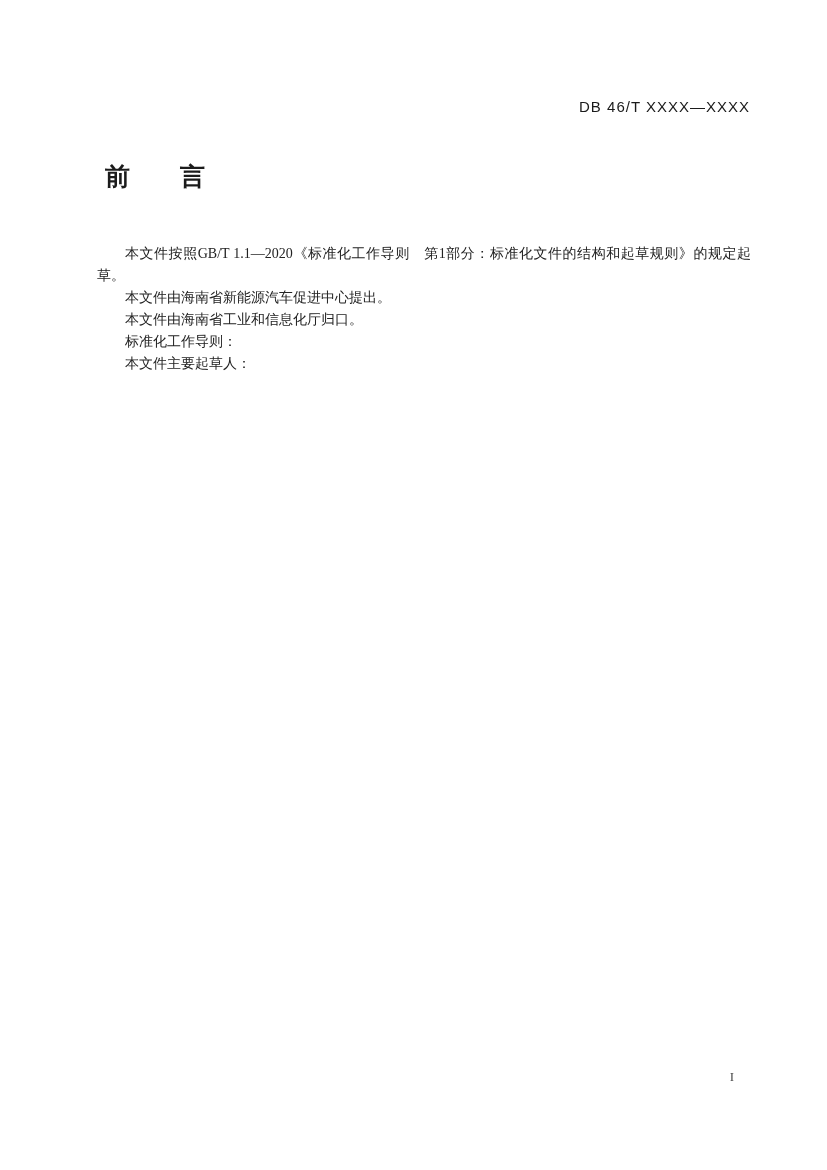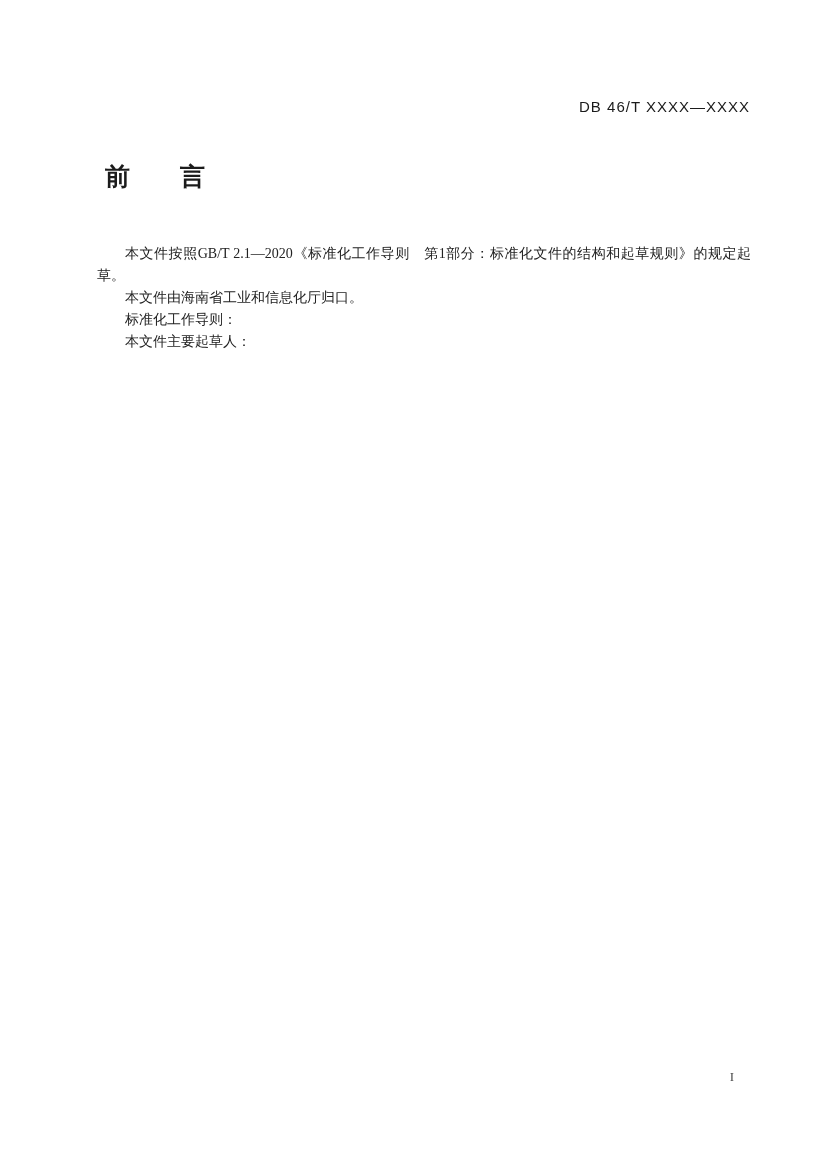--- a/index.html
+++ b/index.html
@@ -65,20 +65,21 @@
 </style>
 </head>
 <body>
 
 <div class="page">
   <div class="header-code">DB 46/T XXXX—XXXX</div>
 
   <h1 class="doc-title">前　　言</h1>
 
   <div class="body-text">
-      <p>本文件按照GB/T 2.1—2020《标准化工作导则　第1部分：标准化文件的结构和起草规则》的规定起草。</p>
+      <p>本文件按照GB/T 1.1—2020《标准化工作导则　第1部分：标准化文件的结构和起草规则》的规定起草。</p>
+      <p>本文件由海南省新能源汽车促进中心提出。</p>
       <p>本文件由海南省工业和信息化厅归口。</p>
       <p>标准化工作导则：</p>
       <p>本文件主要起草人：</p>
     </div>
 
   <div class="page-number">I</div>
 </div>
 
 </body></html>

